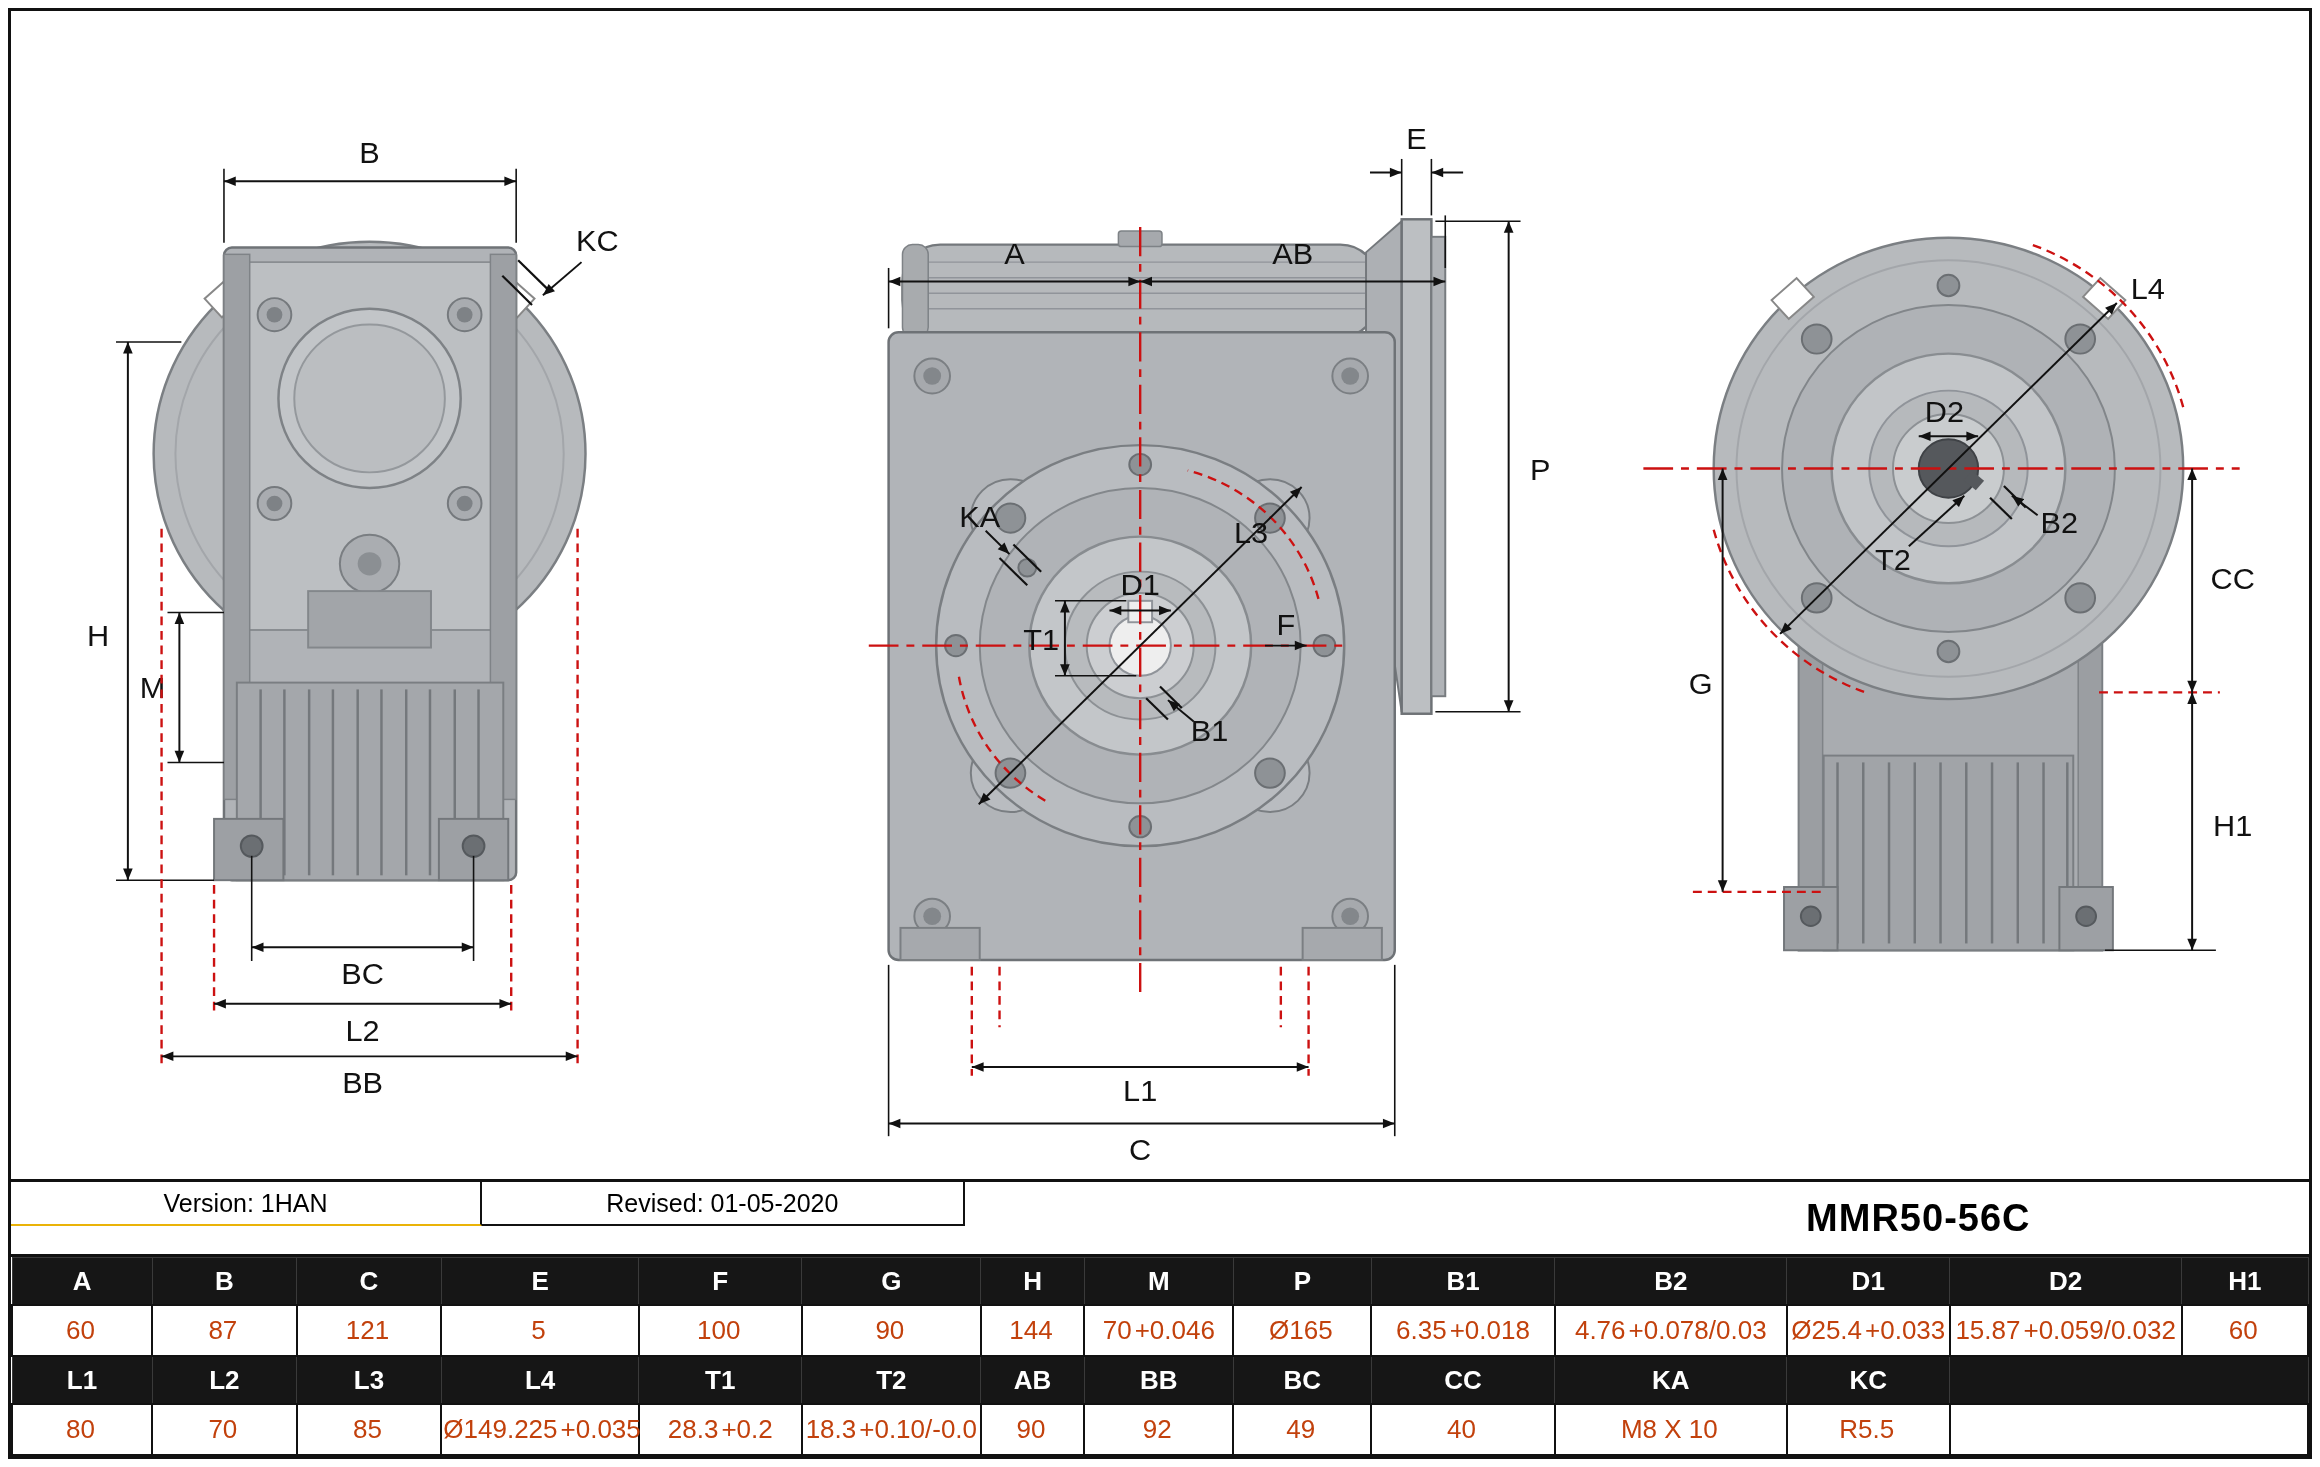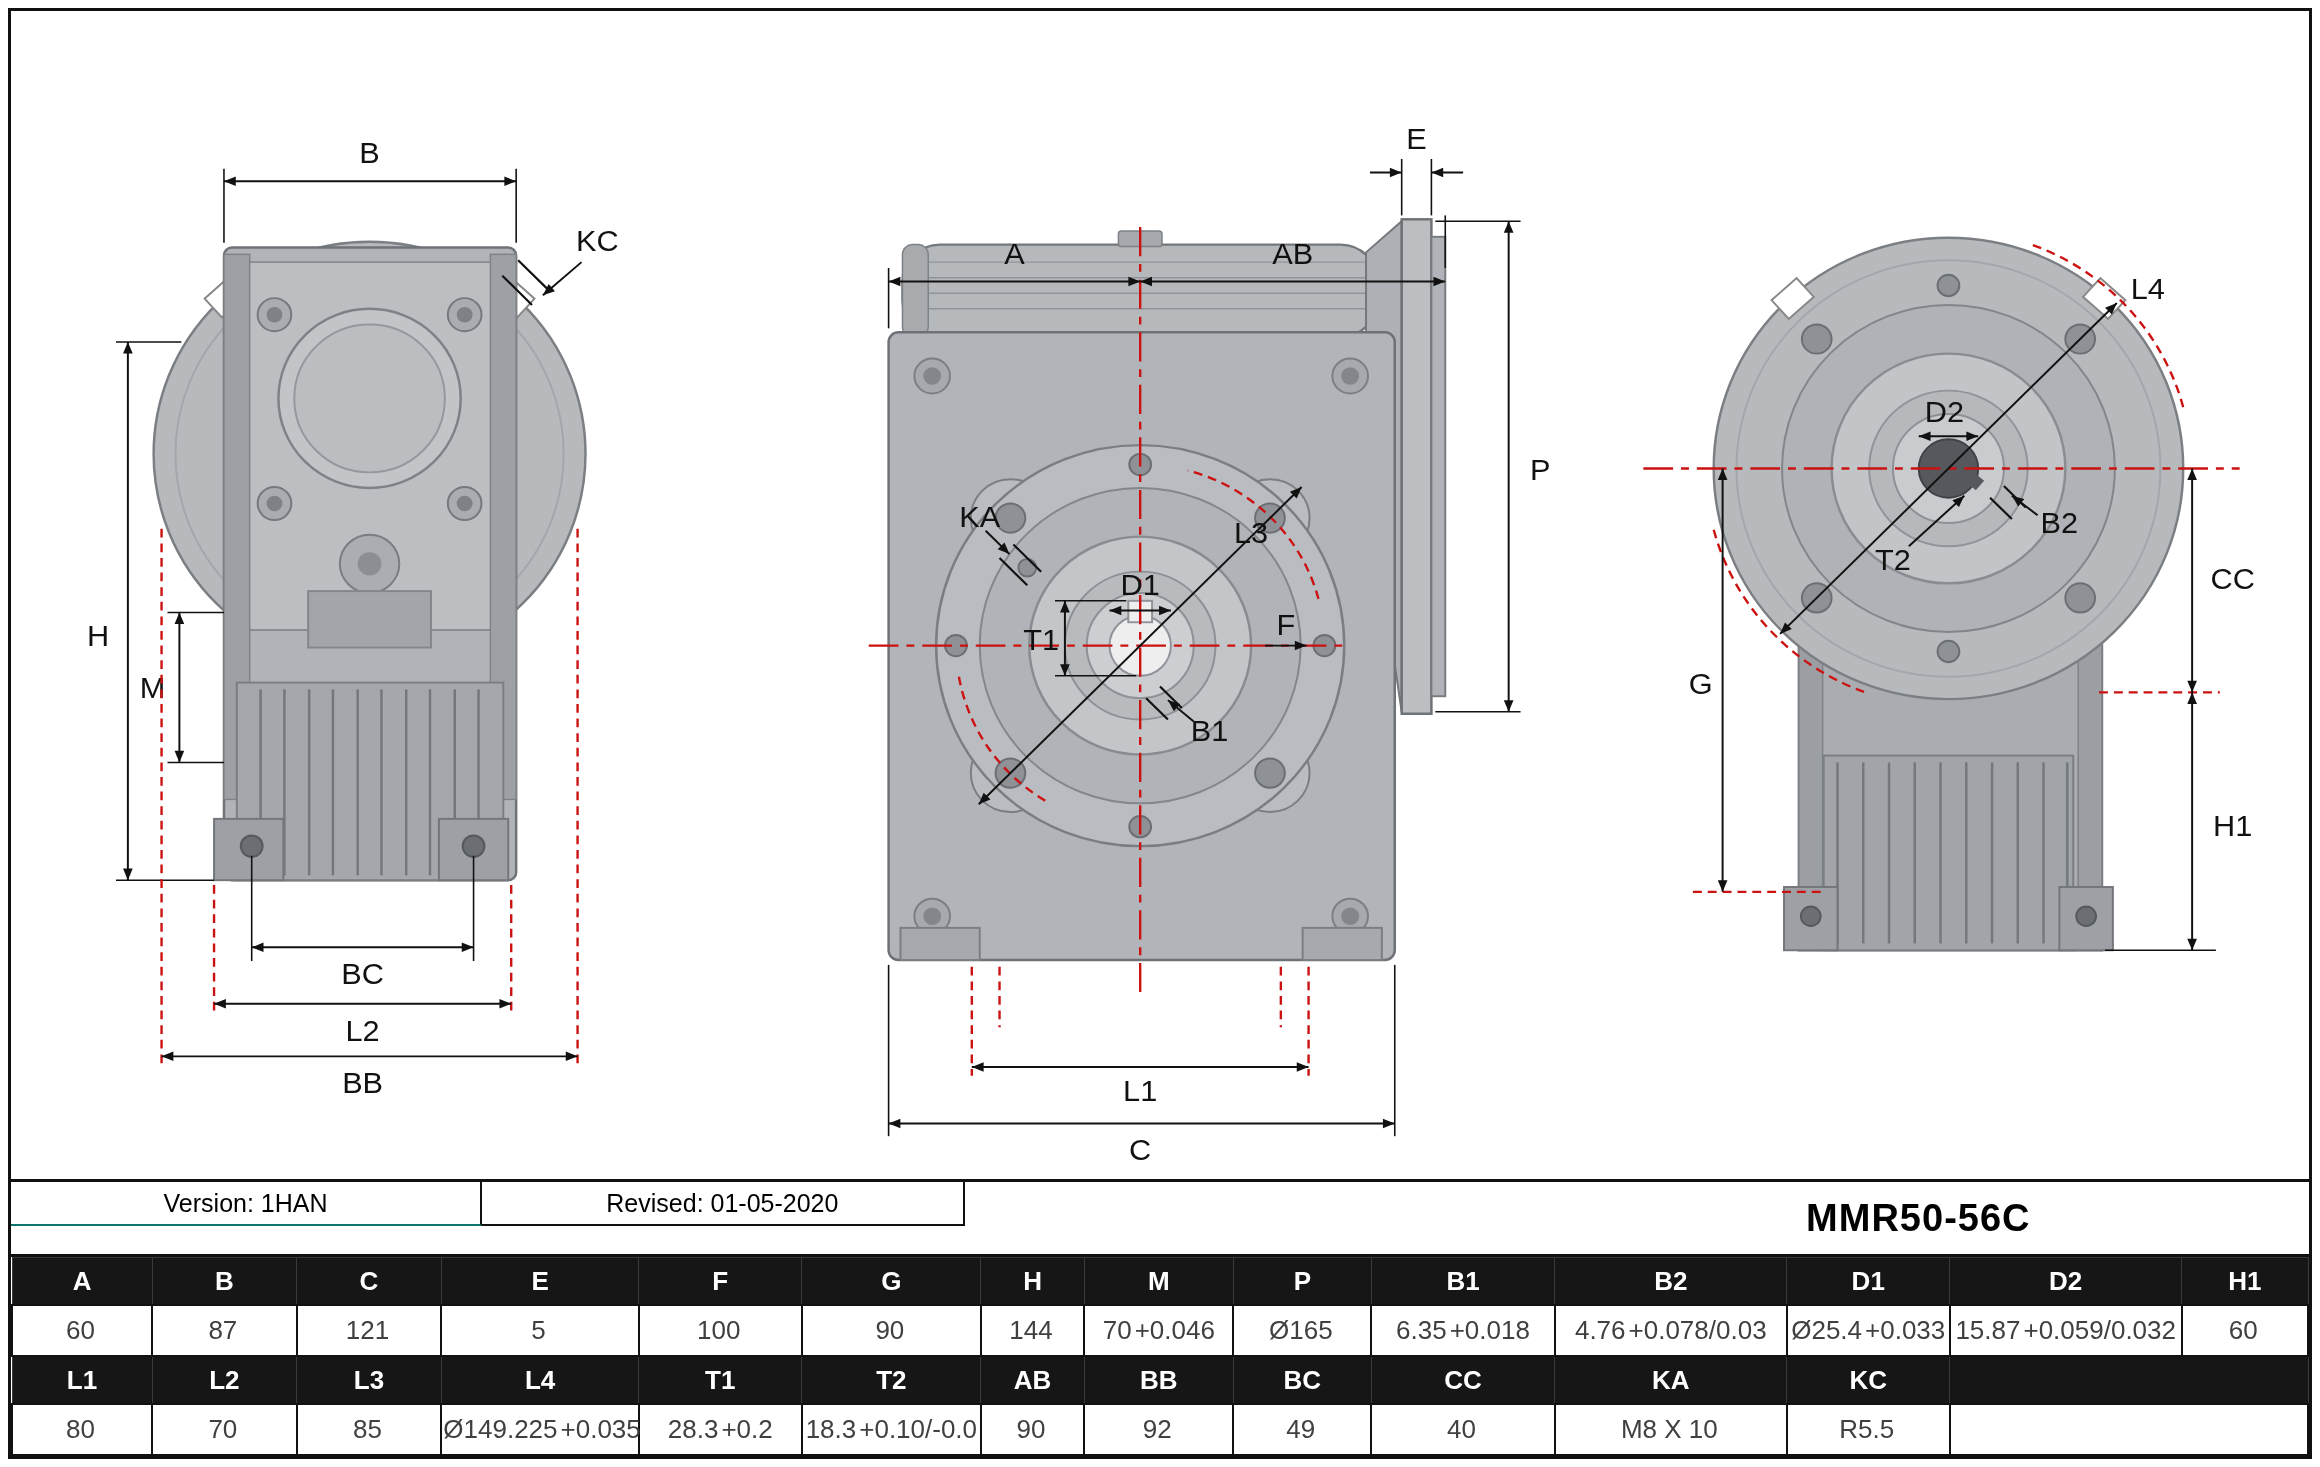--- a/index.html
+++ b/index.html
@@ -15,31 +15,31 @@
   .tick{stroke:#111;stroke-width:2.2;fill:none;}
   .red{stroke:#cc1111;stroke-width:2.4;fill:none;stroke-dasharray:30 8 8 8;}
   .redd{stroke:#cc1111;stroke-width:2.4;fill:none;stroke-dasharray:9 6;}
   .lbl{font-family:"Liberation Sans",sans-serif;font-size:31px;fill:#111;text-anchor:middle;}
   .lbls{font-family:"Liberation Sans",sans-serif;font-size:31px;fill:#111;text-anchor:start;}
 
   
   .tb{display:grid;grid-template-columns:20.5% 21% 24.5% 34%;grid-template-rows:44px 28px;
       border-top:3px solid #111;border-bottom:3px solid #111;}
   .tb>div{display:flex;align-items:center;justify-content:center;box-sizing:border-box;}
-  .tb-version{grid-column:1;grid-row:1;border-right:2px solid #111;border-bottom:2px solid #0f766e;font-size:25px;}
+  .tb-version{grid-column:1;grid-row:1;border-right:2px solid #111;border-bottom:2px solid #eab308;font-size:25px;}
   .tb-revised{grid-column:2;grid-row:1;border-right:2px solid #111;border-bottom:2px solid #111;font-size:25px;}
   .tb-disclaimer{grid-column:1/3;grid-row:2;border-right:2px solid #111;font-size:16.5px;}
   .tb-product{grid-column:3;grid-row:1/3;border-right:2px solid #111;font-size:26px;}
   .tb-model{grid-column:4;grid-row:1/3;font-size:38px;font-weight:700;letter-spacing:1px;}
 
   
   table.dims{width:100%;border-collapse:collapse;table-layout:fixed;}
   table.dims th{background:#161616;color:#fff;font-size:26px;font-weight:700;height:44px;
                 border:1.5px solid #3a3a3a;text-align:center;}
-  table.dims td{background:#fff;color:#404040;font-size:26px;height:47px;border:2px solid #111;
+  table.dims td{background:#fff;color:#c2410c;font-size:26px;height:47px;border:2px solid #111;
                 text-align:center;vertical-align:middle;white-space:nowrap;}
   .tol{font-size:26px;margin-left:3px;}
 </style>
 </head>
 <body>
 
 <div class="page">
 <div class="frame">
 
 <svg class="drawing" viewBox="0 0 2320 1200" preserveAspectRatio="none">

